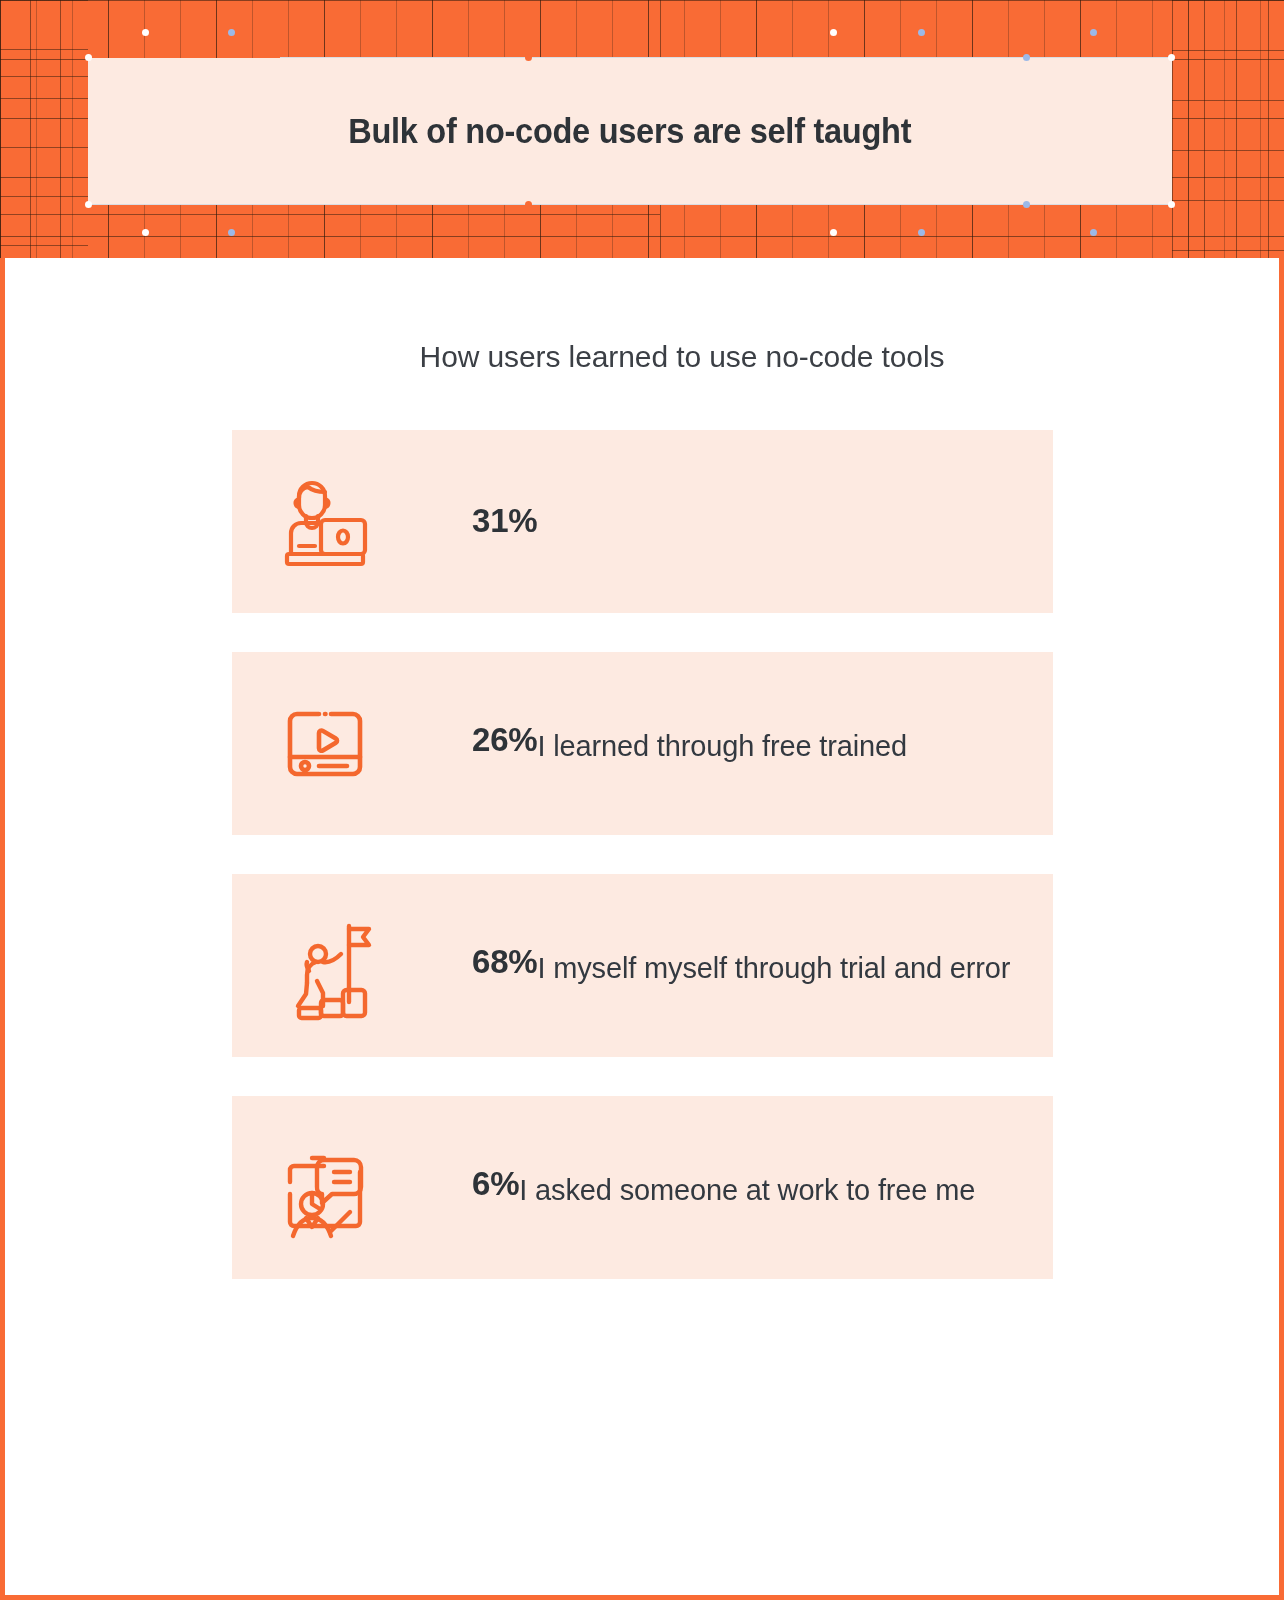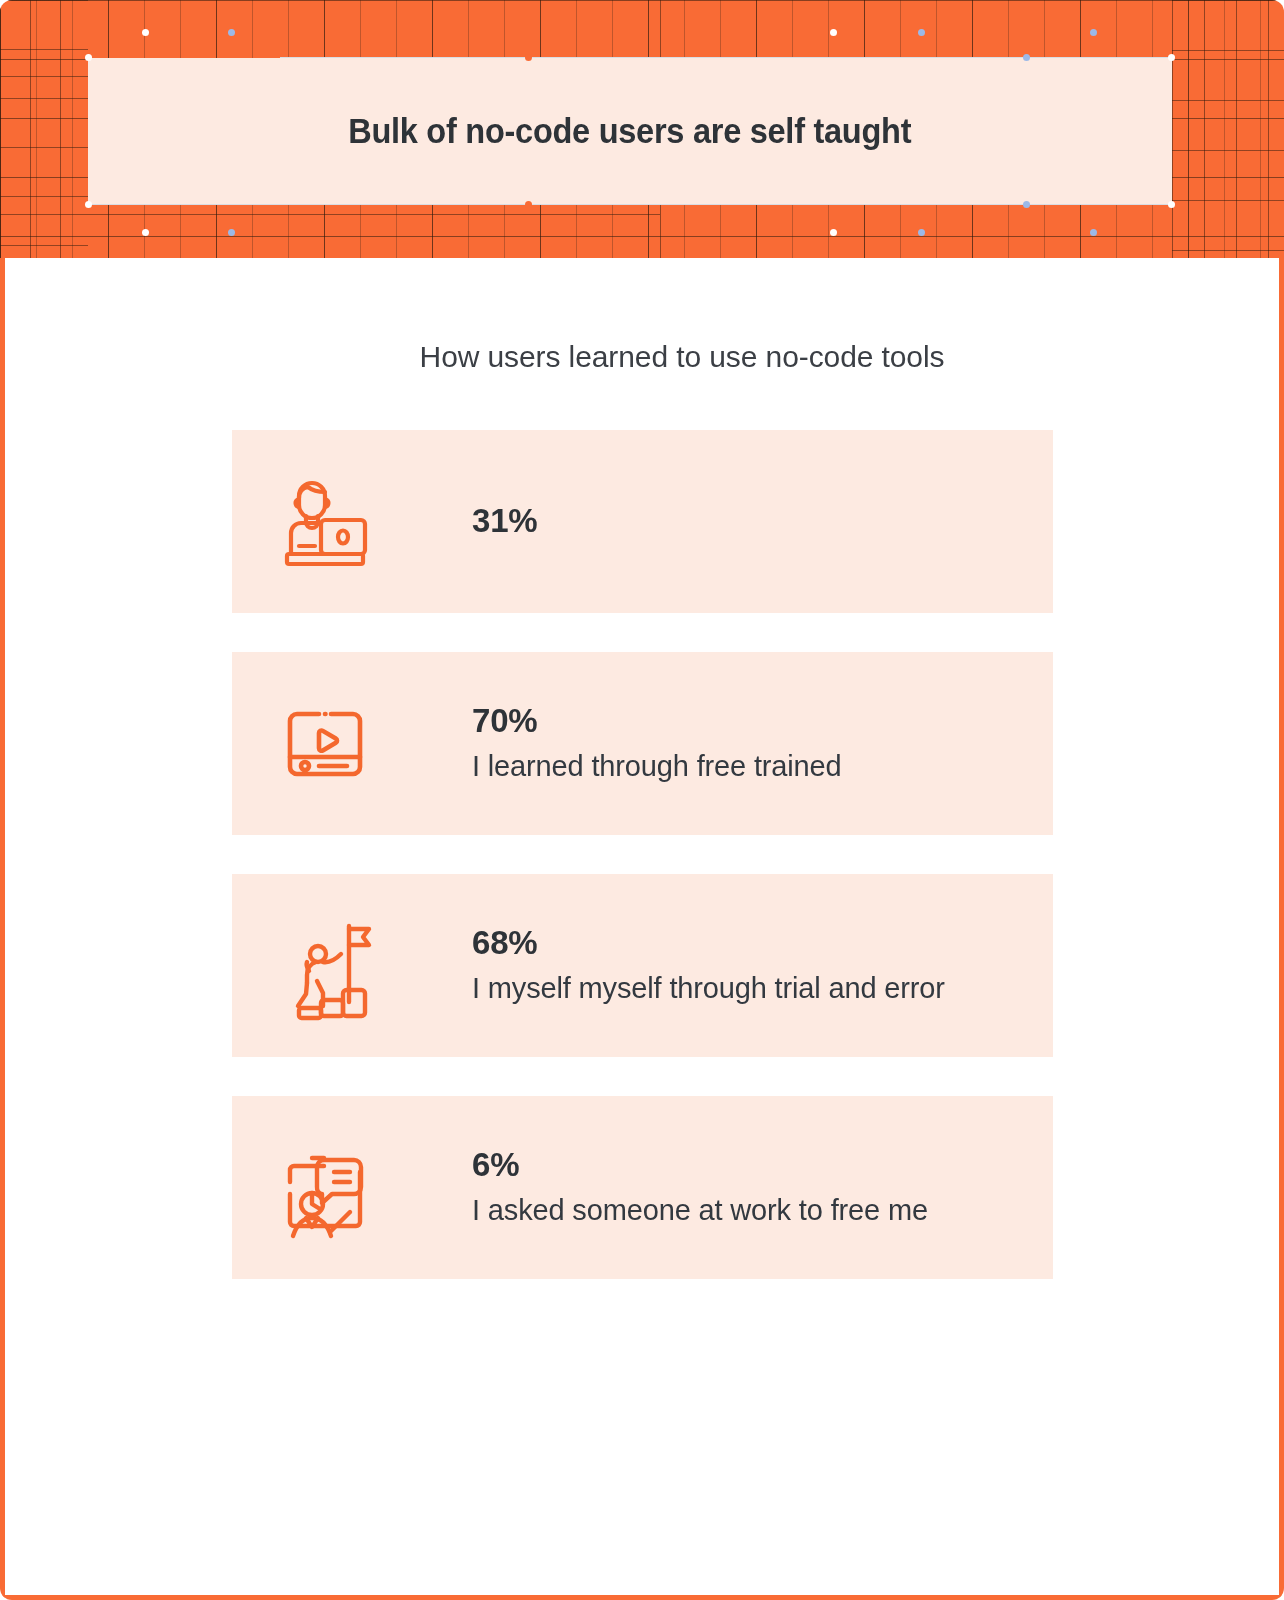--- a/index.html
+++ b/index.html
@@ -10,21 +10,20 @@
     background: #ffffff;
     font-family: "Liberation Sans", sans-serif;
   }
 
   #page {
     position: relative;
     width: 1284px;
     height: 1600px;
     overflow: hidden;
     background: #ffffff;
-    border-radius: 12px;
   }
 
   
   #header {
     position: absolute;
     left: 0; top: 0;
     width: 1284px;
     height: 258px;
     background: #f96b35;
     overflow: hidden;
@@ -181,21 +180,21 @@
     min-width: 185px;
     height: 183px;
     display: flex;
     align-items: center;
     justify-content: center;
   }
   .row-icon svg { display: block; }
 
   .row-text {
     display: flex;
-    flex-direction: column;
+    flex-direction: row;
     justify-content: center;
     padding-left: 55px;
   }
   .row-pct {
     font-size: 33px;
     font-weight: bold;
     color: #2e3338;
     line-height: 1.18;
     letter-spacing: -0.2px;
   }
@@ -282,21 +281,21 @@
           <svg width="104" height="104" viewBox="0 0 104 104" fill="none" stroke="#f4682e" stroke-width="4.6" stroke-linecap="round" stroke-linejoin="round">
             <path d="M46 22 H24 a7 7 0 0 0 -7 7 v46 a7 7 0 0 0 7 7 h56 a7 7 0 0 0 7 -7 v-46 a7 7 0 0 0 -7 -7 H58"></path>
             <path d="M52 22 h0.5"></path>
             <path d="M46 41 a2.5 2.5 0 0 1 3.8 -2.1 l13 7.6 a2.5 2.5 0 0 1 0 4.3 l-13 7.6 A2.5 2.5 0 0 1 46 56.3 z"></path>
             <path d="M17 65 h70"></path>
             <circle cx="32" cy="74" r="4"></circle>
             <path d="M46 74 h28"></path>
           </svg>
         </div>
         <div class="row-text">
-          <div class="row-pct">70%</div>
+          <div class="row-pct">26%</div>
           <div class="row-label">I learned through free trained</div>
         </div>
       </div>
 
 
       <div class="row">
         <div class="row-icon">
           <svg width="104" height="112" viewBox="0 0 104 112" fill="none" stroke="#f4682e" stroke-width="4.4" stroke-linecap="round" stroke-linejoin="round">
             <path d="M76 16 v76"></path>
             <path d="M76 19 h20 l-6 8 l6 8 H76"></path>

